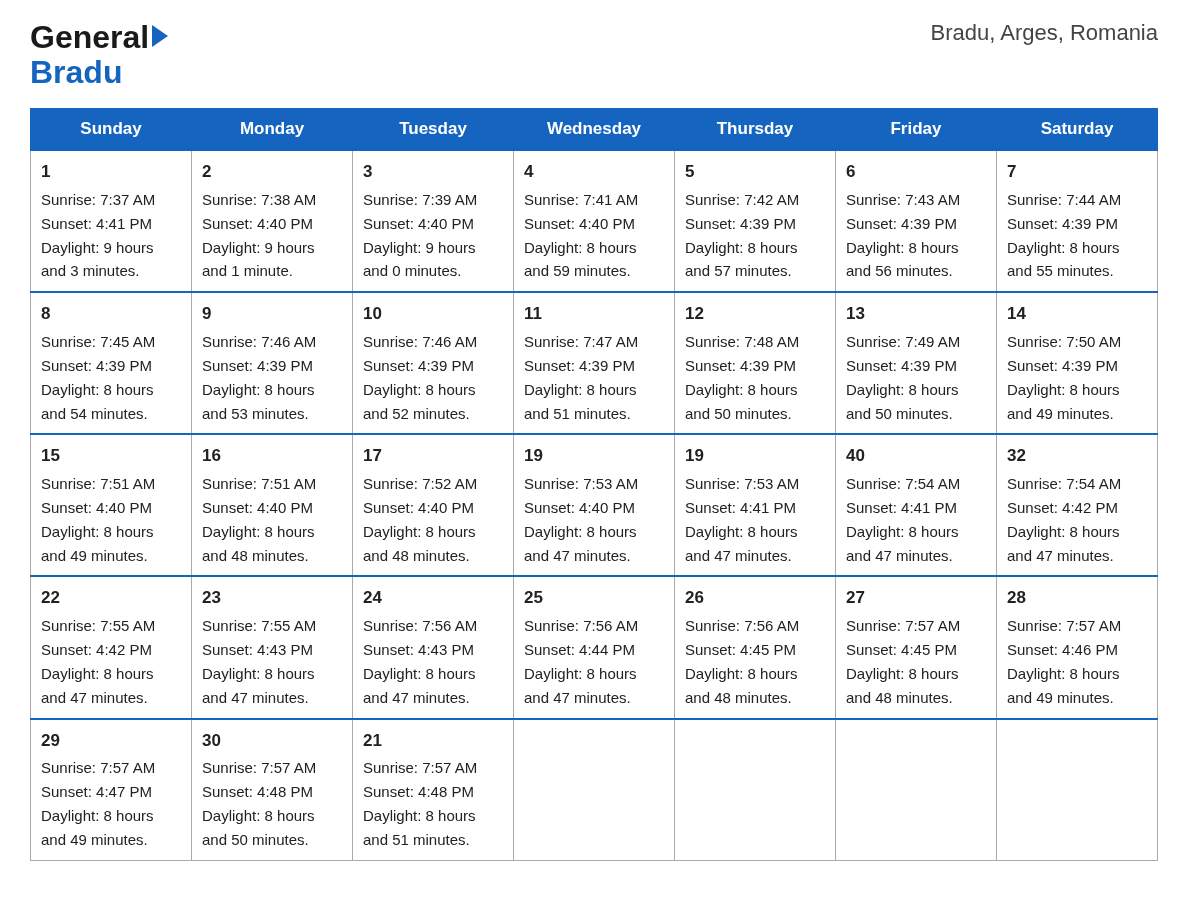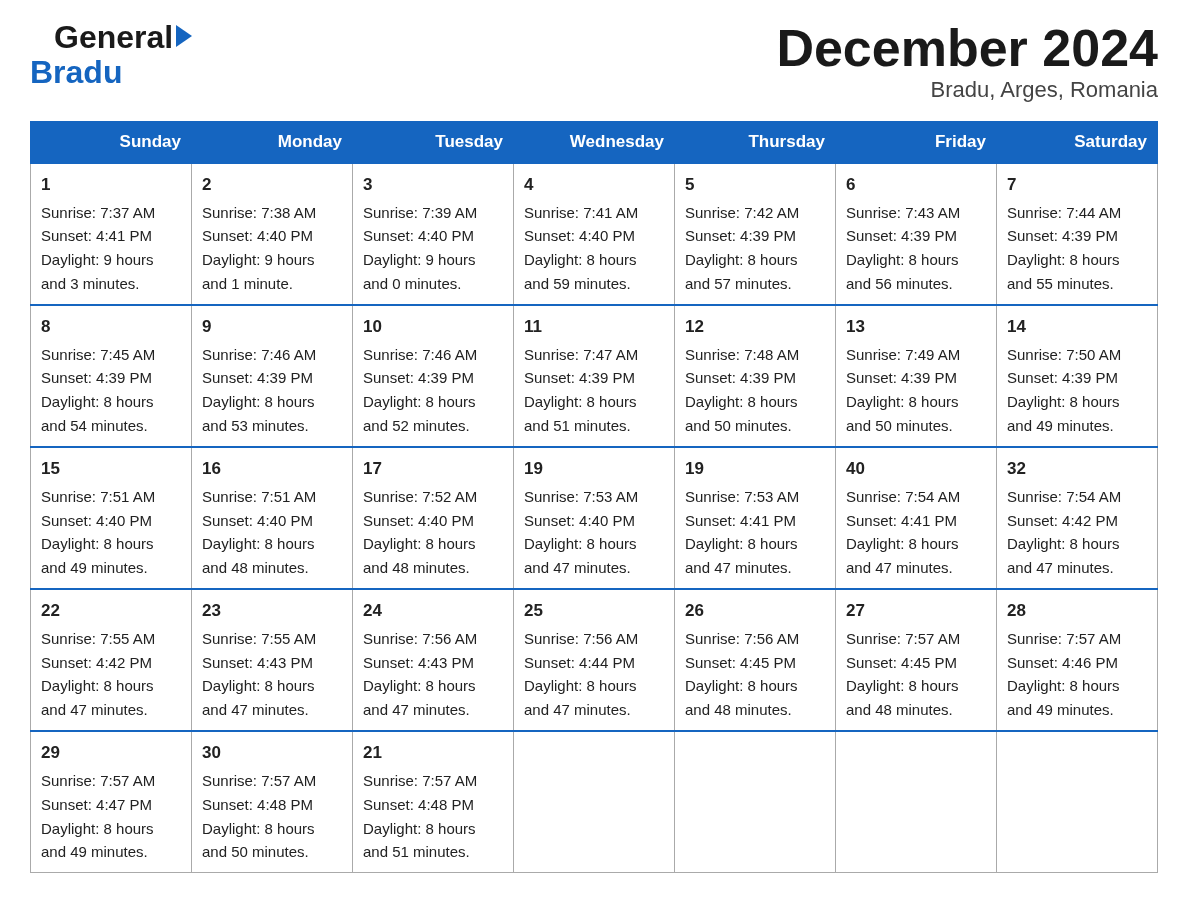--- a/index.html
+++ b/index.html
@@ -41,21 +41,21 @@
       width: 100%;
       border-collapse: collapse;
       table-layout: fixed;
     }
     thead tr th {
       background-color: #1565c0;
       color: #fff;
       font-size: 17px;
       font-weight: bold;
       padding: 10px 10px;
-      text-align: right;
+      text-align: center;
       border: 1px solid #1565c0;
     }
     tbody tr td {
       vertical-align: top;
       border: 1px solid #aaa;
       border-top: 2px solid #1565c0;
       padding: 8px 10px;
       font-size: 13.5px;
       line-height: 1.55;
       min-height: 90px;
@@ -87,30 +87,29 @@
       position: relative;
       top: -2px;
     }
   </style>
 </head>
 <body>
 
 <div class="page">
   <div class="header">
     <div class="logo">
-      <div style="font-size:32px; font-weight:bold; line-height:1.1; display:flex; align-items:center; gap:0;margin-left:24px;">
+      <div style="font-size:32px; font-weight:bold; line-height:1.1; display:flex; align-items:center; gap:0;">
         <span style="color:#1a1a1a;">General</span>
         <span class="arrow-right"></span>
       </div>
       <div style="font-size:32px; font-weight:bold; color:#1565c0; line-height:1.1;">
         <span>Bradu</span>
       </div>
     </div>
     <div class="title-block">
-      <div class="month-title">December 2024</div>
       <div class="location">Bradu, Arges, Romania</div>
     </div>
   </div>
 
   <table>
     <thead>
       <tr>
         <th>Sunday</th>
         <th>Monday</th>
         <th>Tuesday</th>

